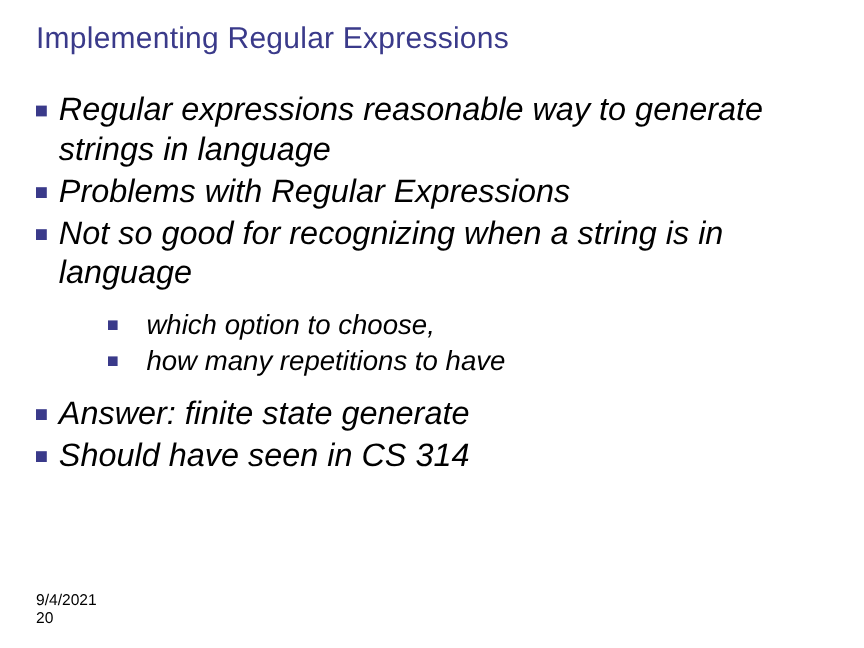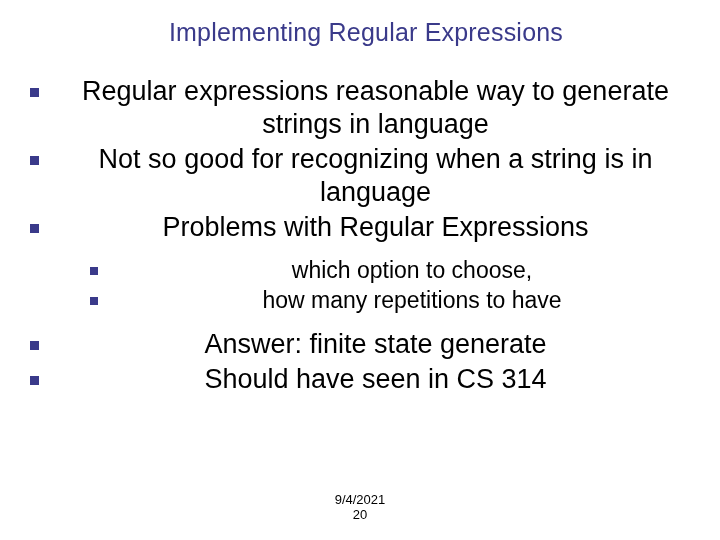--- a/index.html
+++ b/index.html
@@ -1,20 +1,20 @@
 <!DOCTYPE html>
 <html><head>
 <meta charset="utf-8">
 <style>
   * { margin: 0; padding: 0; box-sizing: border-box; }
   html, body { width: 720px; height: 540px; background: #fff; font-family: Arial, Helvetica, sans-serif; }
-  .slide { width: 720px; height: 540px; position: relative; padding: 18px 18px 0 30px; text-align: center; }
+  .slide { width: 720px; height: 540px; position: relative; padding: 18px 18px 0 30px; }
   .title { color: #3a3a8a; font-size: 25px; font-weight: 400; letter-spacing: 0.2px; margin-bottom: 28px; }
   .content { color: #000; font-size: 27px; line-height: 1.22; }
-  .bullet-row { display: flex; align-items: flex-start; margin-bottom: 2px; }
+  .bullet-row { display: flex; align-items: flex-start; margin-bottom: 2px; font-style: italic; }
   .bullet-row.level1 { }
   .bullet-row.level2 { padding-left: 60px; gap: 16px; }
   .sq { width: 9px; height: 9px; background: #3a3a8a; flex: 0 0 auto; margin-top: 13px; margin-right: 10px; }
   .sq.small { width: 8px; height: 8px; margin-top: 11px; margin-right: 8px; }
   .btext { flex: 1 1 auto; }
   .btext.sub { font-size: 23px; }
   .group-gap { height: 10px; }
   .group-gap2 { height: 12px; }
   .footer { position: absolute; bottom: 18px; left: 30px; right: 30px; display: flex; justify-content: space-between; font-size: 13px; color: #000; flex-direction: column; }
 </style>
@@ -27,26 +27,26 @@
 
   <div class="content">
 
     <div class="bullet-row level1">
       <span class="sq"></span>
       <span class="btext">Regular expressions reasonable way to generate strings in language</span>
     </div>
 
     <div class="bullet-row level1">
       <span class="sq"></span>
-      <span class="btext">Not so good for recognizing when a string is in language</span>
+      <span class="btext">Problems with Regular Expressions</span>
     </div>
 
     <div class="bullet-row level1">
       <span class="sq"></span>
-      <span class="btext">Problems with Regular Expressions</span>
+      <span class="btext">Not so good for recognizing when a string is in language</span>
     </div>
 
     <div class="group-gap"></div>
 
     <div class="bullet-row level2">
       <span class="sq small"></span>
       <span class="btext sub">which option to choose,</span>
     </div>
 
     <div class="bullet-row level2">

